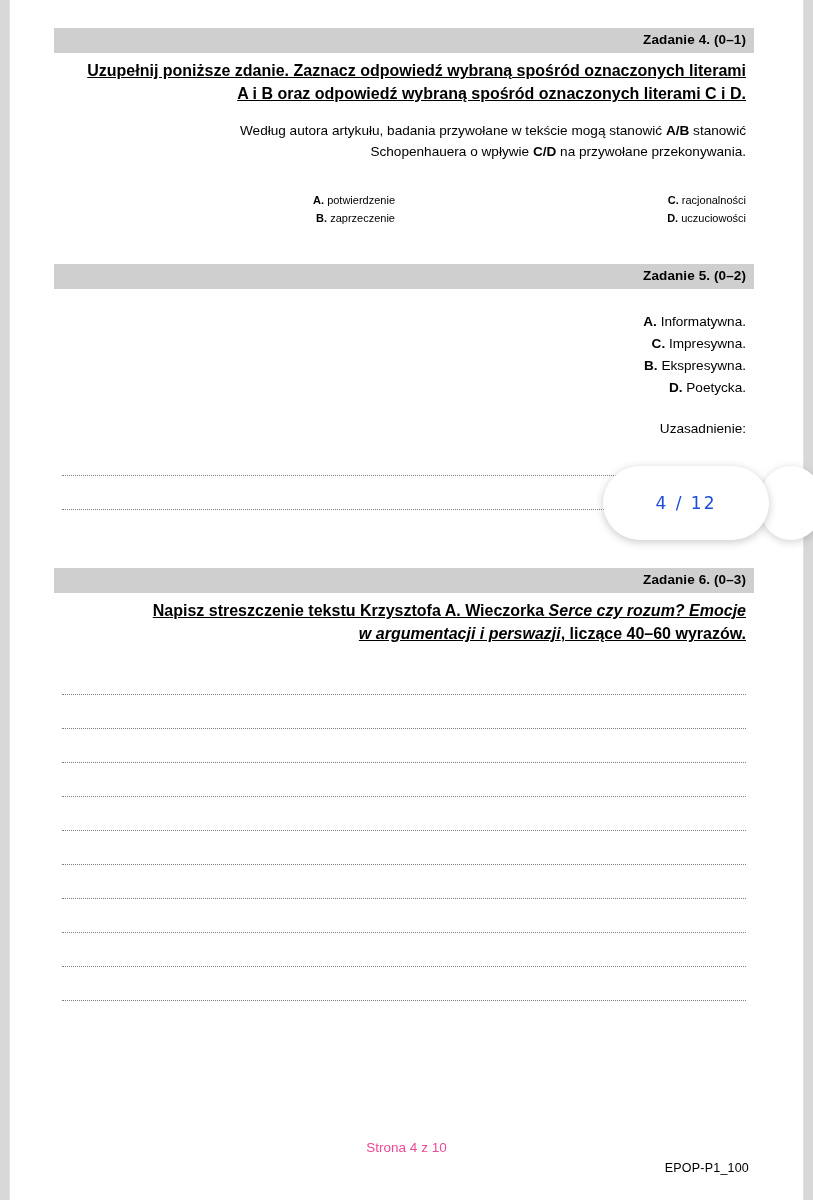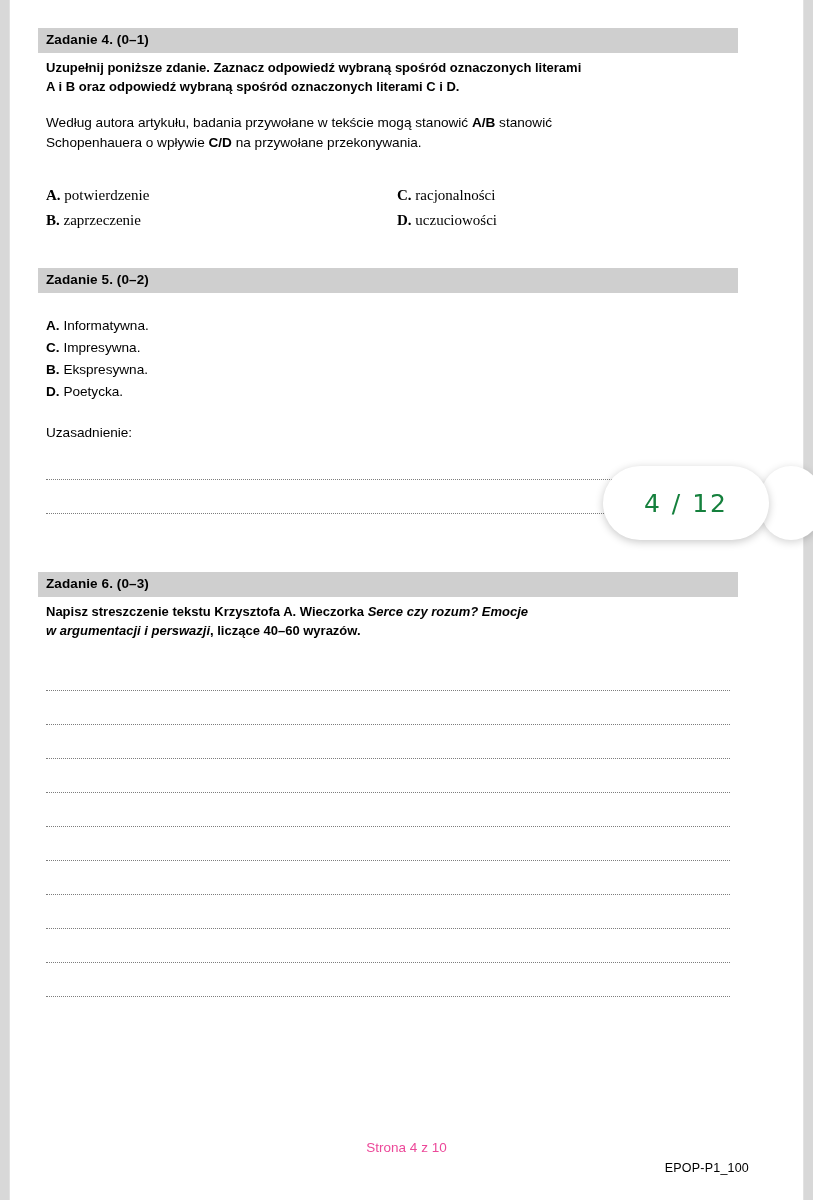--- a/index.html
+++ b/index.html
@@ -18,57 +18,58 @@
     position: absolute;
     left: 10px;
     top: 0px;
     width: 793px;
     height: 1200px;
     background: #ffffff;
     box-shadow: 0 0 0 1px #e2e2e2;
   }
   .page-inner {
     position: absolute;
-    left: 28px;
+    left: 44px;
     top: 28px;
     width: 700px;
+    text-align: right;
   }
   .task-header {
     background: #cfcfcf;
     font-weight: bold;
     font-size: 13.5px;
     color: #000;
     padding: 4px 8px 4px 8px;
     line-height: 1.25;
     letter-spacing: 0.1px;
   }
   .task-prompt {
     font-weight: bold;
-    font-size: 13px;
+    font-size: 16px;
     line-height: 1.45;
     padding: 6px 8px 0 8px;
     color: #000;
+    text-decoration: underline;
   }
   .body-text {
     font-size: 13.6px;
     line-height: 1.5;
     padding: 0 8px;
     color: #000;
   }
   .spacer-16 { height: 16px; }
   .spacer-12 { height: 12px; }
   .spacer-22 { height: 22px; }
   .spacer-30 { height: 30px; }
   .spacer-36 { height: 36px; }
   .options-two-col {
     display: flex;
     padding: 0 8px;
-    font-size: 15px;
+    font-size: 11px;
     line-height: 1.62;
-    font-family: Liberation Serif, serif;
   }
   .options-col { width: 50%; }
   .options-col.right { padding-left: 18px; }
   .opt-line { white-space: nowrap; }
   .opt-letter { font-weight: bold; }
   .options-list {
     padding: 0 8px;
     font-size: 13.6px;
     line-height: 1.63;
   }
@@ -116,22 +117,22 @@
     right: 34px;
     top: 466px;
     width: 166px;
     height: 74px;
     border-radius: 37px;
     background: #ffffff;
     box-shadow: 0 2px 9px rgba(0,0,0,0.22);
     display: flex;
     align-items: center;
     justify-content: center;
-    font-size: 25px;
-    color: #15803d;
+    font-size: 17px;
+    color: #1d4ed8;
     letter-spacing: 2px;
     font-family: "DejaVu Sans", sans-serif;
     z-index: 5;
   }
   .page-counter-ghost {
     position: absolute;
     right: -18px;
     top: 466px;
     width: 60px;
     height: 74px;

